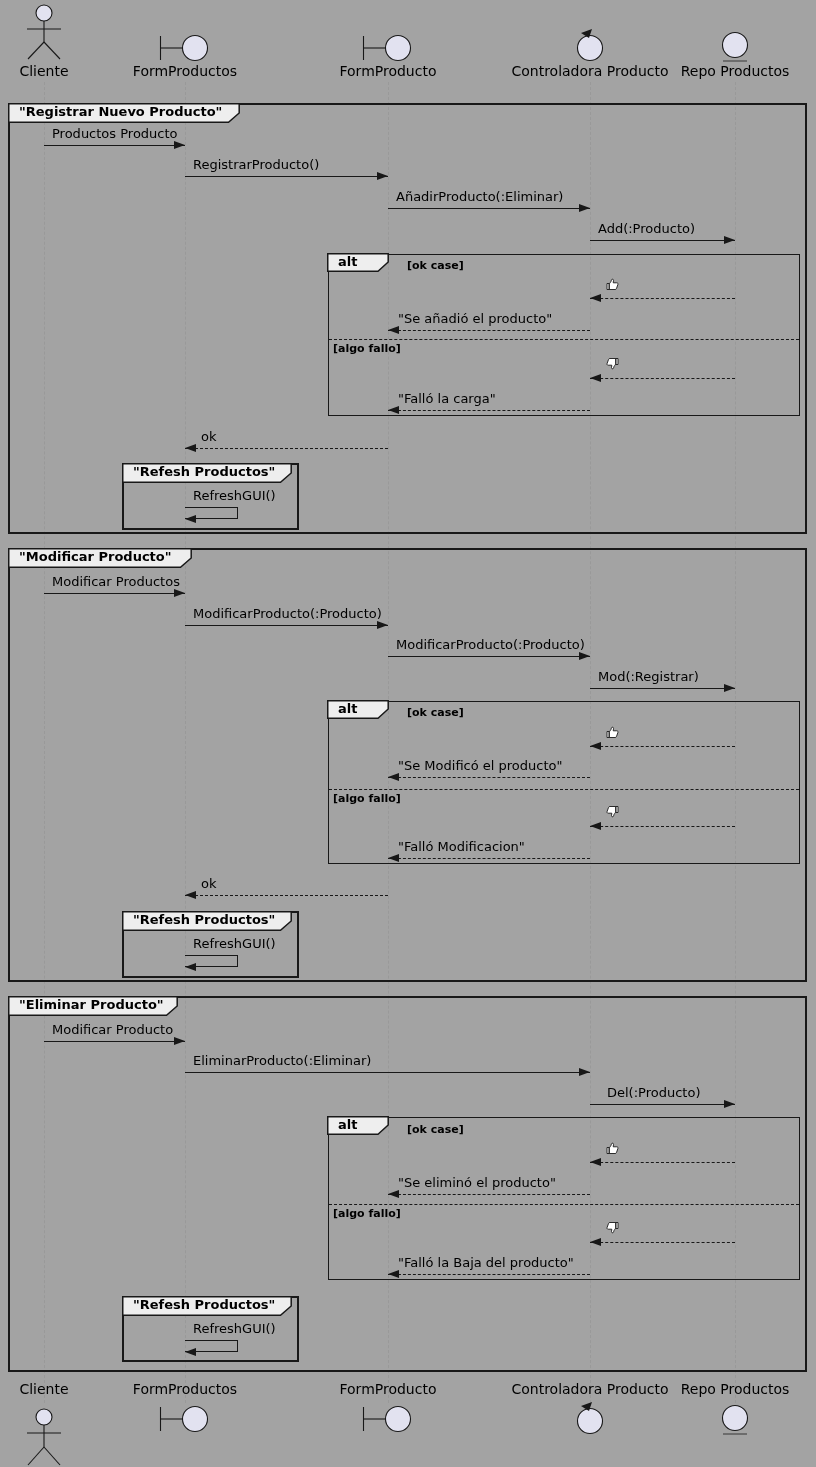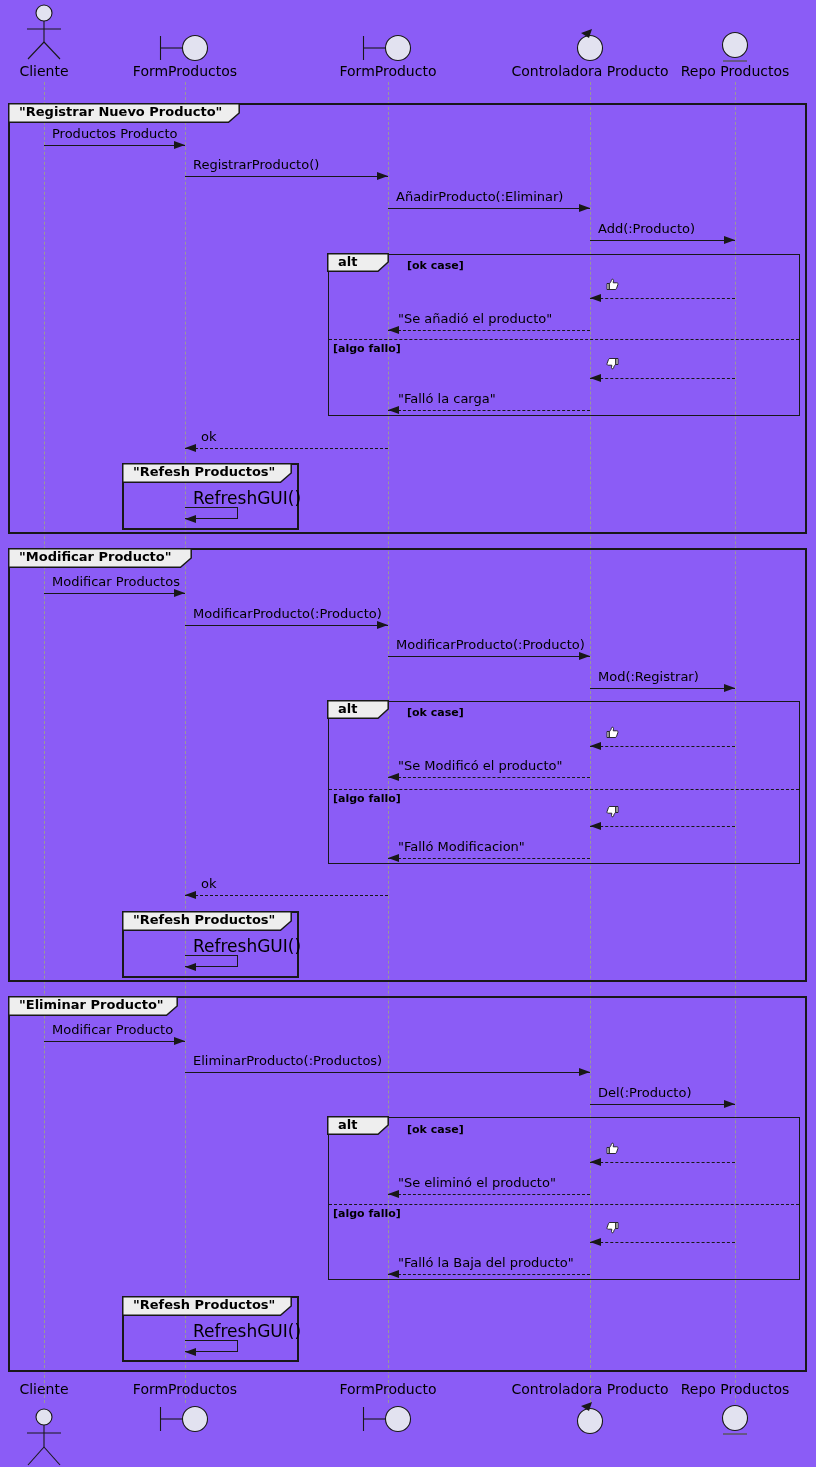--- a/index.html
+++ b/index.html
@@ -1,16 +1,16 @@
 <!DOCTYPE html>
 <html><head>
 <meta charset="utf-8">
 <style>
   html,body{margin:0;padding:0;background:#fff;}
-  .canvas{position:relative;width:816px;height:1467px;background:#8b5cf6;overflow:hidden;
+  .canvas{position:relative;width:816px;height:1467px;background:#a3a3a3;overflow:hidden;
           font-family:"DejaVu Sans",sans-serif;color:#000;}
   .lifeline{position:absolute;width:0;border-left:1px dashed #999999;top:82px;height:1321px;}
   .plabel{position:absolute;transform:translateX(-50%);font-size:14px;white-space:nowrap;}
   .picon{position:absolute;}
   .frame{position:absolute;border:2px solid #181818;box-sizing:border-box;background:transparent;}
   .altframe{position:absolute;border:1.6px solid #181818;box-sizing:border-box;}
   .tab{position:absolute;top:-2px;left:-2px;}
   .tab svg{display:block;}
   .tlabel{position:absolute;left:0;top:0;bottom:3px;right:10px;display:flex;align-items:center;
           padding-left:11px;font-weight:bold;font-size:13px;white-space:nowrap;}
@@ -21,21 +21,21 @@
   .mline{position:absolute;left:0;right:0;top:0;height:0;border-top:1.2px solid #181818;}
   .msg.dashed .mline{border-top-style:dashed;}
   .mlabel{position:absolute;bottom:4px;font-size:13px;white-space:nowrap;}
   .ah{position:absolute;top:-4px;width:0;height:0;border-top:4.5px solid transparent;border-bottom:4.5px solid transparent;}
   .ah.right{right:0;border-left:11px solid #181818;}
   .ah.left{left:0;border-right:11px solid #181818;}
   .thumb{position:absolute;bottom:3px;}
   .selfcall{position:absolute;width:53px;height:12px;border:1.2px solid #181818;border-left:none;box-sizing:border-box;}
   .selfcall .sah{position:absolute;left:0;bottom:-5px;width:0;height:0;
                  border-top:4.5px solid transparent;border-bottom:4.5px solid transparent;border-right:11px solid #181818;}
-  .slabel{position:absolute;font-size:17px;white-space:nowrap;}
+  .slabel{position:absolute;font-size:13px;white-space:nowrap;}
 </style>
 </head>
 <body>
 
 <div class="canvas">
 
   <div class="lifeline" style="left:44px"></div>
   <div class="lifeline" style="left:185px"></div>
   <div class="lifeline" style="left:388px"></div>
   <div class="lifeline" style="left:590px"></div>
@@ -273,26 +273,26 @@
       <span class="tlabel">"Eliminar Producto"</span>
     </div>
   </div>
 
   <div class="msg" style="left:44px;top:1041px;width:141px">
     <span class="mlabel" style="left:8px">Modificar Producto</span>
     <div class="mline"></div>
       <div class="ah right"></div>
   </div>
   <div class="msg" style="left:185px;top:1072px;width:405px">
-    <span class="mlabel" style="left:8px">EliminarProducto(:Productos)</span>
+    <span class="mlabel" style="left:8px">EliminarProducto(:Eliminar)</span>
     <div class="mline"></div>
       <div class="ah right"></div>
   </div>
   <div class="msg" style="left:590px;top:1104px;width:145px">
-    <span class="mlabel" style="left:8px">Del(:Producto)</span>
+    <span class="mlabel" style="left:17px">Del(:Producto)</span>
     <div class="mline"></div>
       <div class="ah right"></div>
   </div>
 
   <div class="altframe" style="left:328px;top:1117px;width:472px;height:163px">
     <div class="tab alttab">
       <svg width="62" height="19">
           <polygon points="0.75,0.75 61.2,0.75 61.2,9 51,18.25 0.75,18.25" fill="#EEEEEE" stroke="#181818" stroke-width="1.5"></polygon>
         </svg>
       <span class="tlabel">alt</span>

